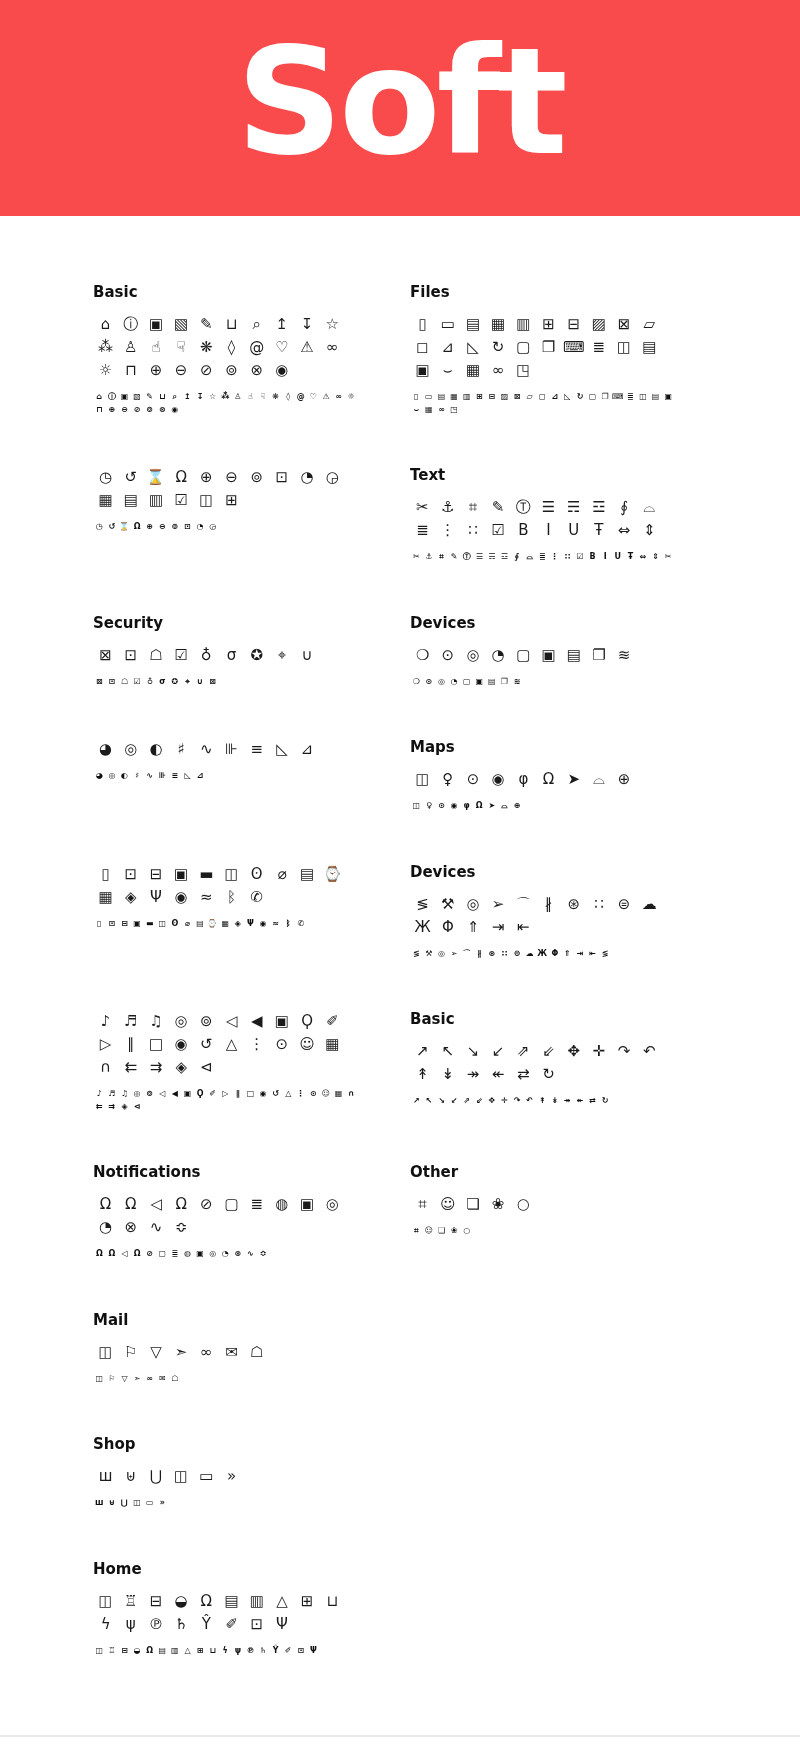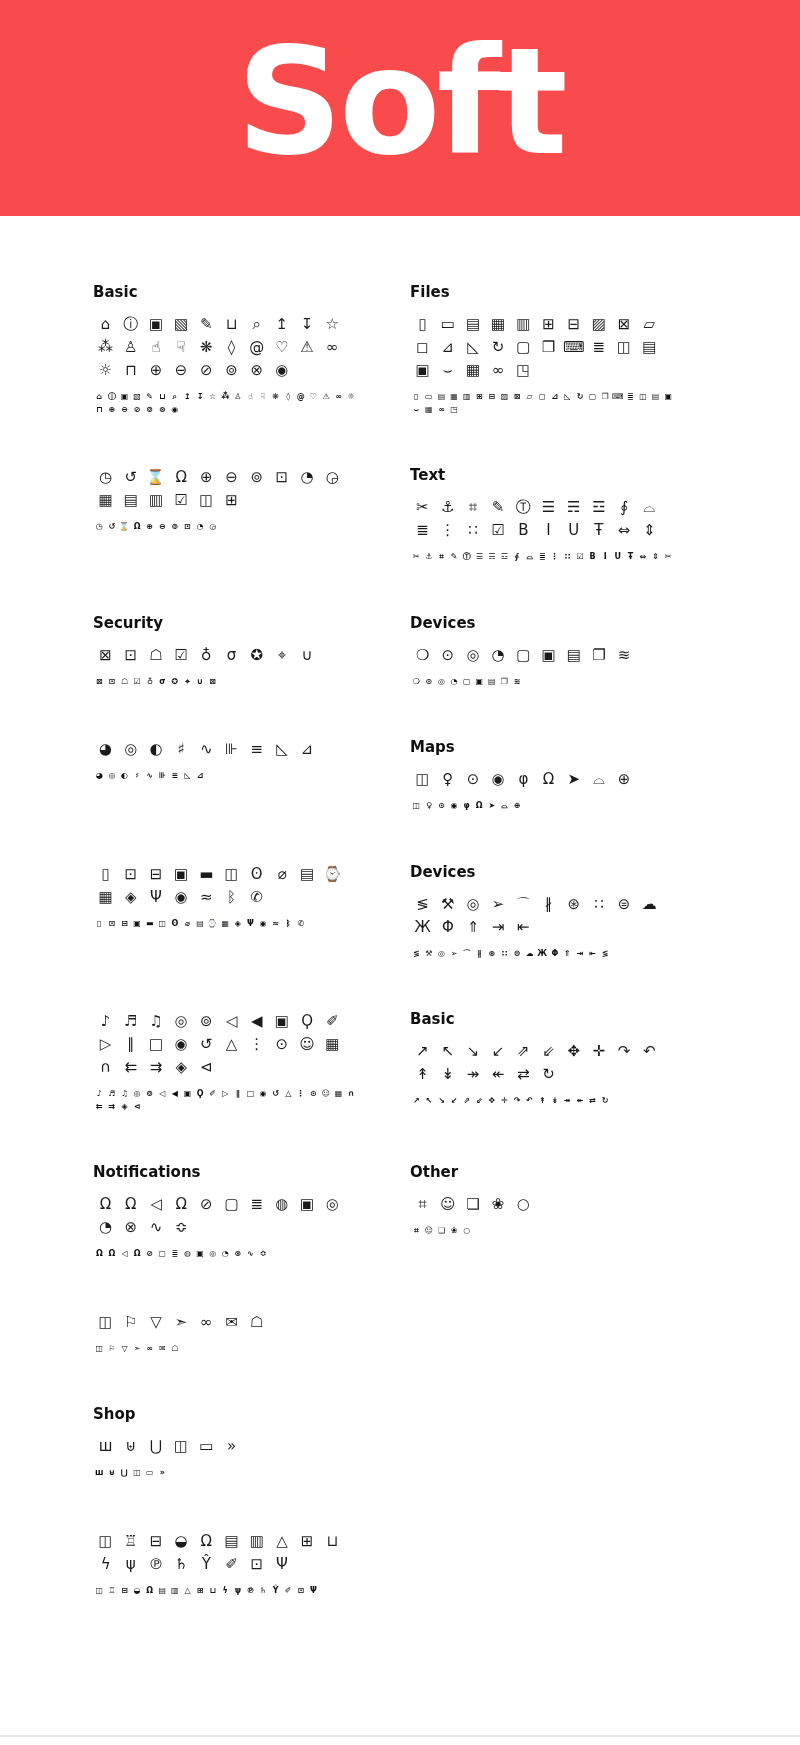--- a/index.html
+++ b/index.html
@@ -580,20 +580,21 @@
           <span class="mini">⌗</span>
           <span class="mini">☺</span>
           <span class="mini">❏</span>
           <span class="mini">❀</span>
           <span class="mini">○</span>
         </div>
       </section>
     </div>
     <div class="pair-row">
       <section class="slot-left">
+        <h2 class="section-title">Mail</h2>
         <div class="icon-grid">
           <span class="icon">◫</span>
           <span class="icon">⚐</span>
           <span class="icon">▽</span>
           <span class="icon">➣</span>
           <span class="icon">∞</span>
           <span class="icon">✉</span>
           <span class="icon">☖</span>
         </div>
         <div class="mini-grid">
@@ -623,20 +624,21 @@
           <span class="mini">⊎</span>
           <span class="mini">⋃</span>
           <span class="mini">◫</span>
           <span class="mini">▭</span>
           <span class="mini">»</span>
         </div>
       </section>
     </div>
     <div class="pair-row">
       <section class="slot-left">
+        <h2 class="section-title">Home</h2>
         <div class="icon-grid">
           <span class="icon">◫</span>
           <span class="icon">♖</span>
           <span class="icon">⊟</span>
           <span class="icon">◒</span>
           <span class="icon">Ω</span>
           <span class="icon">▤</span>
           <span class="icon">▥</span>
           <span class="icon">△</span>
           <span class="icon">⊞</span>

